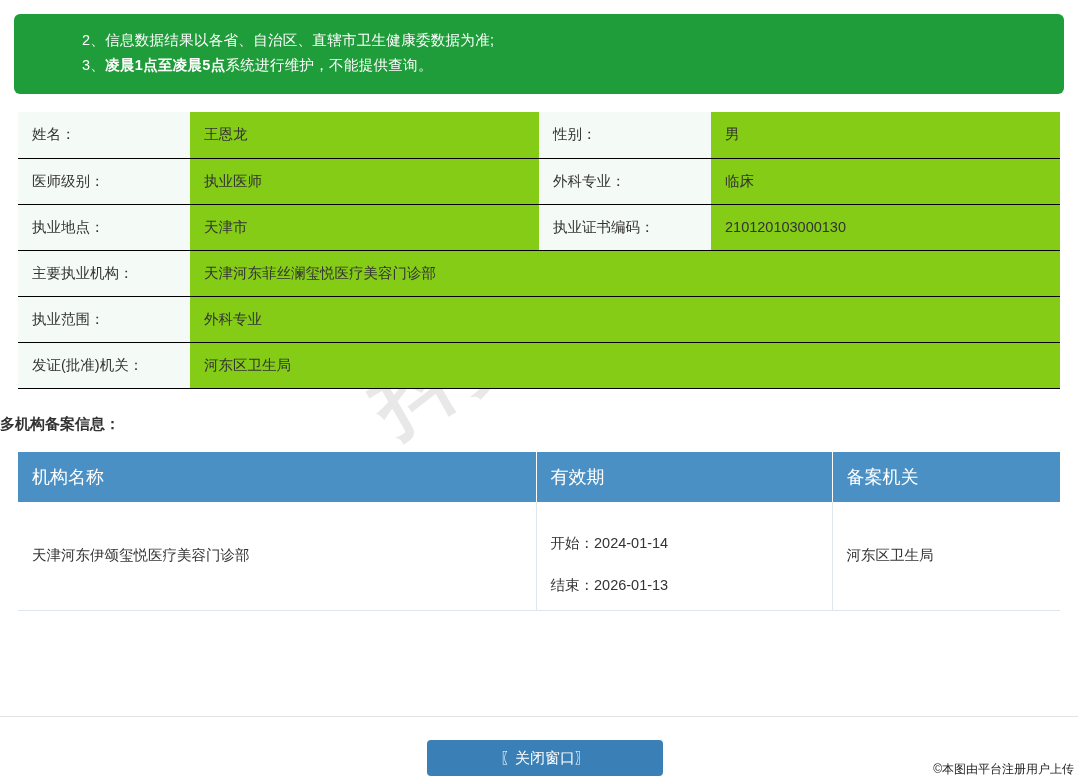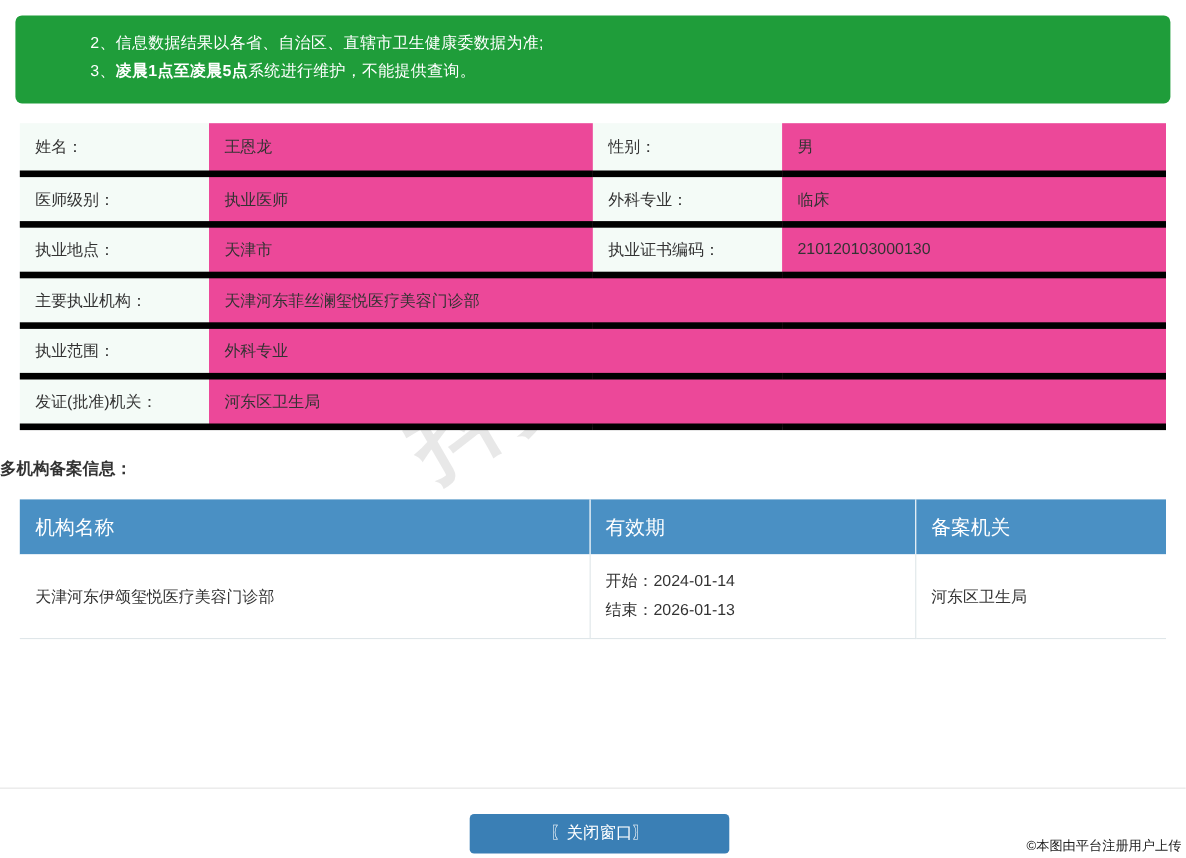--- a/index.html
+++ b/index.html
@@ -38,32 +38,32 @@
   .info-table {
     margin: 18px 18px 0 18px;
     width: 1042px;
     border-collapse: collapse;
     table-layout: fixed;
     position: relative;
     z-index: 2;
   }
   .info-table tr { height: 46px; }
   .info-table td {
-    border-bottom: 6px solid #000000;
+    border-bottom: 1px solid #000000;
     font-size: 14.5px;
     color: #333;
     padding: 0 0 0 14px;
     vertical-align: middle;
   }
   .label-cell {
     background: #f4fbf7;
     width: 172px;
     color: #333;
   }
-  .value-cell { background: #ec4899; }
+  .value-cell { background: #84cc16; }
   .col-a { width: 172px; }
   .col-b { width: 349px; }
   .col-c { width: 172px; }
   .col-d { width: 349px; }
 
   
   .section-title {
     text-align: left;
     font-size: 15px;
     font-weight: bold;
@@ -98,21 +98,21 @@
     font-size: 14.5px;
     padding: 12px 0 12px 14px;
     vertical-align: middle;
     color: #333;
     background: #fff;
   }
   .record-table td:last-child { border-right: none; }
   .rc-a { width: 518px; }
   .rc-b { width: 296px; }
   .rc-c { width: 228px; }
-  .date-line { line-height: 26px; }
+  .date-line { line-height: 26px; margin-top: 16px; }
 
   
   .watermark {
     position: absolute;
     left: 355px;
     top: 270px;
     font-size: 82px;
     font-weight: bold;
     color: rgba(120,120,120,0.17);
     transform: rotate(-30deg);

